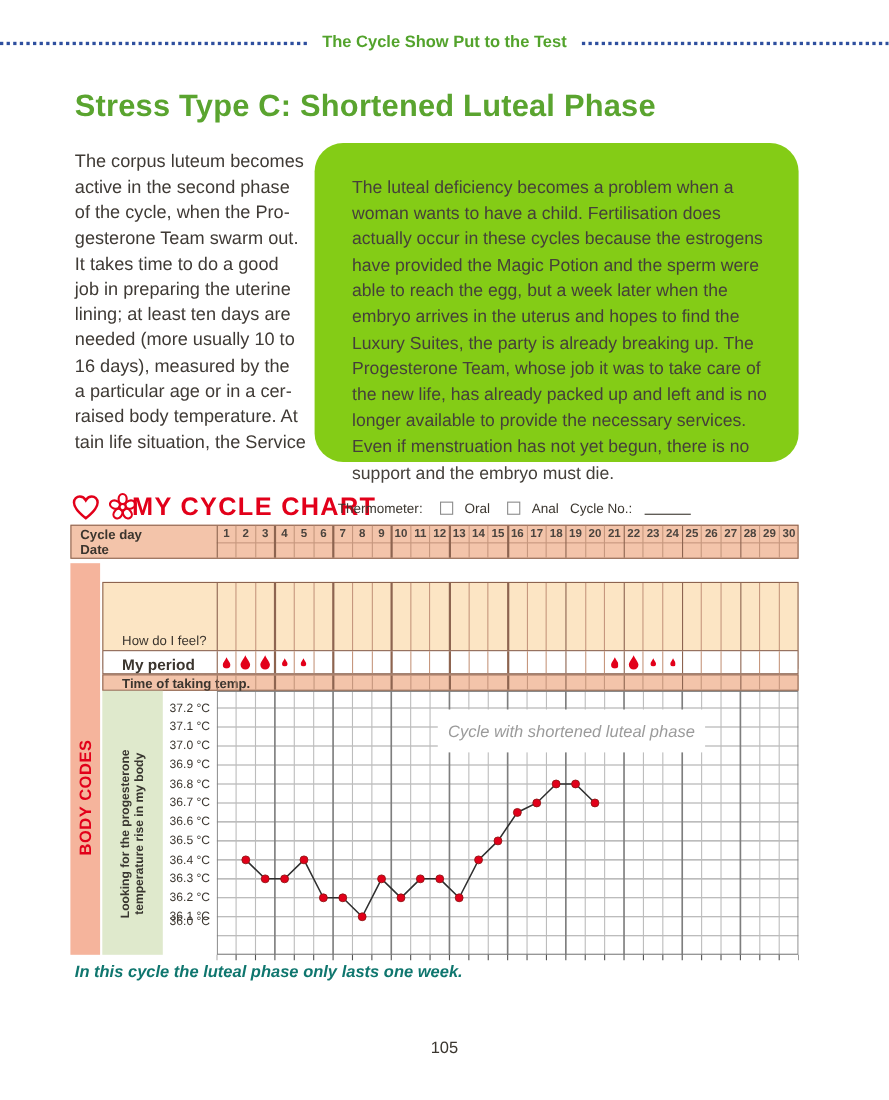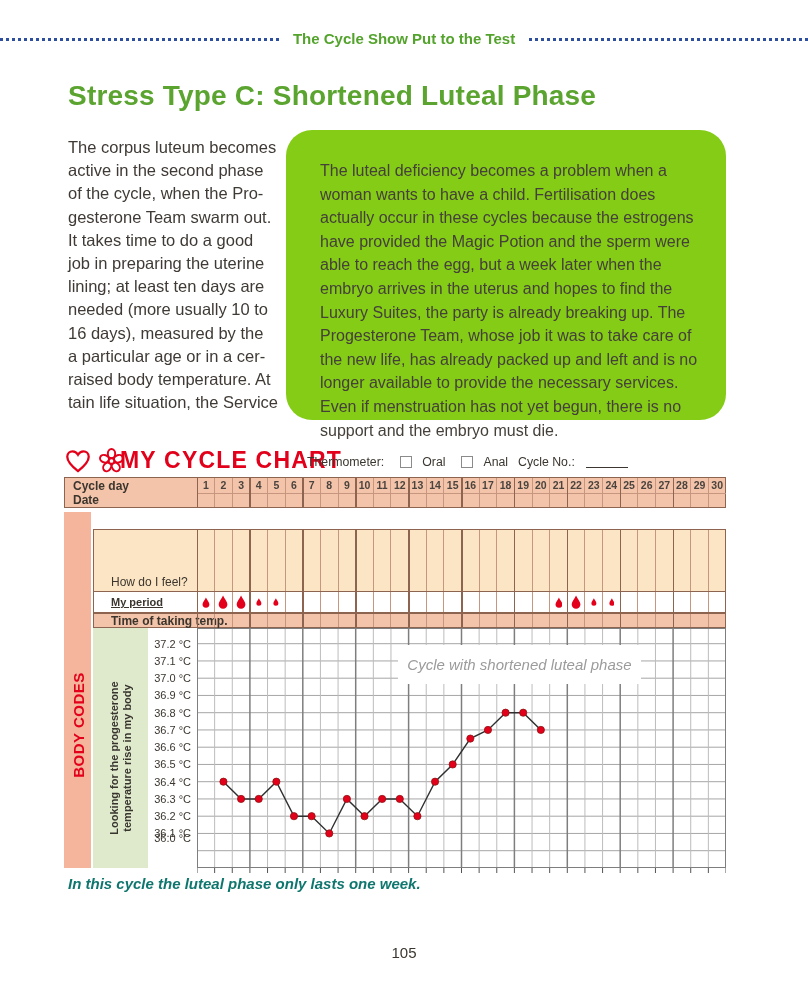--- a/index.html
+++ b/index.html
@@ -226,21 +226,21 @@
           <div class="colline bold" style="left: 422.7px;"></div>
           <div class="colline" style="left: 440.333px;"></div>
           <div class="colline" style="left: 457.967px;"></div>
           <div class="colline bold" style="left: 475.6px;"></div>
           <div class="colline" style="left: 493.233px;"></div>
           <div class="colline" style="left: 510.867px;"></div>
         </div>
     </div>
 
     <div class="band" id="band-period" style="left:29px;top:114px;width:633px;height:22px;background:#ffffff;">
-      <div class="rowlabel abs" style="left:17px;top:4px;font-size:11px;text-decoration:underline;">My period</div>
+      <div class="rowlabel abs" style="left:17px;top:4px;font-size:14px;">My period</div>
       <div class="cells" id="cells-period" style="left:103px;">
           <div class="colline bold" style="left: -0.5px;"></div>
           <div class="colline" style="left: 17.1333px;"></div>
           <div class="colline" style="left: 34.7667px;"></div>
           <div class="colline bold" style="left: 52.4px;"></div>
           <div class="colline" style="left: 70.0333px;"></div>
           <div class="colline" style="left: 87.6667px;"></div>
           <div class="colline bold" style="left: 105.3px;"></div>
           <div class="colline" style="left: 122.933px;"></div>
           <div class="colline" style="left: 140.567px;"></div>

